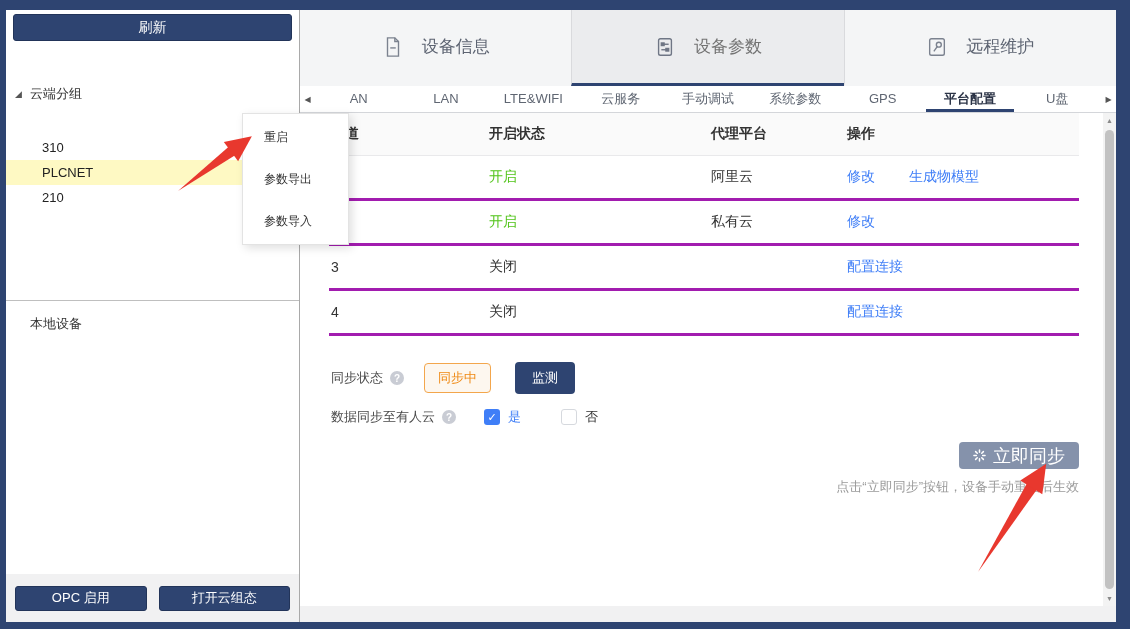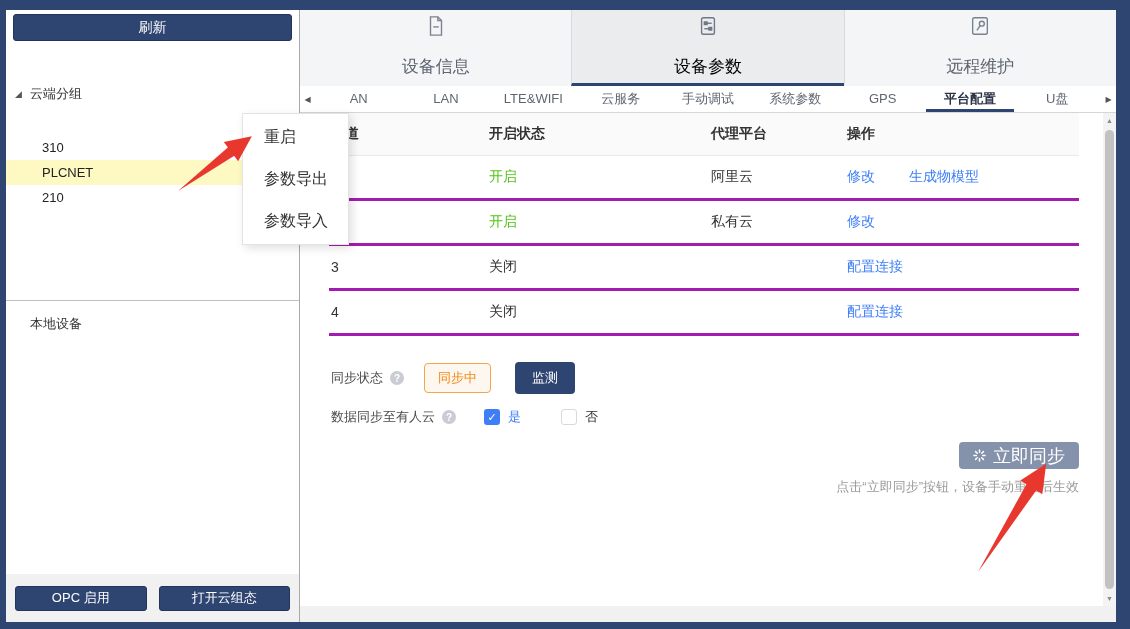--- a/index.html
+++ b/index.html
@@ -21,24 +21,24 @@
            border-radius:2px; background:#fff; color:#8d8d8d; }
   .badge.online { border-color:#43a843; color:#43a843; }
   .local-panel { flex:1; border-top:1px solid #bfbfbf; padding:14px 0 0 24px; font-size:13px; color:#333; }
   .sidebar-footer { height:48px; background:#f1f1f2; display:flex; align-items:center; gap:12px; padding:0 9px; }
   .sidebar-footer button { flex:1; height:25px; background:#2e4471; color:#fff; border:1px solid #223459;
                            border-radius:3px; font-size:13px; font-family:inherit; cursor:pointer; }
 
   
   .main { flex:1; display:flex; flex-direction:column; min-width:0; }
   .main-tabs { height:76px; background:#f4f5f6; display:flex; }
-  .main-tab { flex:1; display:flex; flex-direction:column; align-items:center; justify-content:center; gap:18px;
+  .main-tab { flex:1; display:flex; flex-direction:row; align-items:center; justify-content:center; gap:18px;
               font-size:17px; color:#5d6472; cursor:pointer; border-bottom:3px solid transparent; }
   .main-tab + .main-tab { border-left:1px solid #d9dadd; }
-  .main-tab.selected { background:#ebecee; border-bottom-color:#2e4471; color:#000000; }
+  .main-tab.selected { background:#ebecee; border-bottom-color:#2e4471; color:#737373; }
   .main-tab svg { display:block; }
 
   .sub-tabs { height:27px; display:flex; align-items:stretch; border-bottom:1px solid #d4d6da; background:#fff;
               font-size:13px; color:#5f6672; }
   .sub-arrow { width:15px; display:flex; align-items:center; justify-content:center; font-size:8px; color:#555; cursor:pointer; }
   .sub-tab-items { flex:1; display:flex; }
   .sub-tab { flex:1; display:flex; align-items:center; justify-content:center; border-bottom:3px solid transparent;
              padding-top:2px; cursor:pointer; white-space:nowrap; }
   .sub-tab.selected { border-bottom-color:#2e4471; color:#2b3346; font-weight:bold; }
 
@@ -78,21 +78,21 @@
   
   .scrollbar { position:absolute; top:0; right:0; bottom:0; width:13px; background:#f3f3f3;
                display:flex; flex-direction:column; align-items:center; }
   .sb-btn { height:15px; width:100%; font-size:7px; color:#8a8a8a; display:flex; align-items:center;
             justify-content:center; cursor:pointer; }
   .sb-thumb { flex:1; width:9px; background:#c2c2c2; border-radius:5px; margin:2px 0; cursor:grab; }
 
   
   .context-menu { position:absolute; left:242px; top:113px; width:107px; background:#fff;
                   border:1px solid #e3e3e3; box-shadow:3px 3px 9px rgba(0,0,0,0.13); z-index:20; padding:2px 0; }
-  .menu-item { height:42px; line-height:42px; padding-left:21px; font-size:16px; color:#333; cursor:pointer; }
+  .menu-item { height:42px; line-height:42px; padding-left:21px; font-size:12px; color:#333; cursor:pointer; }
 
   .arrows { position:absolute; left:0; top:0; width:100%; height:100%; pointer-events:none; z-index:30; }
 </style>
 </head>
 <body>
 
 <div class="window">
   <div class="inner">
 
     <aside class="sidebar">

